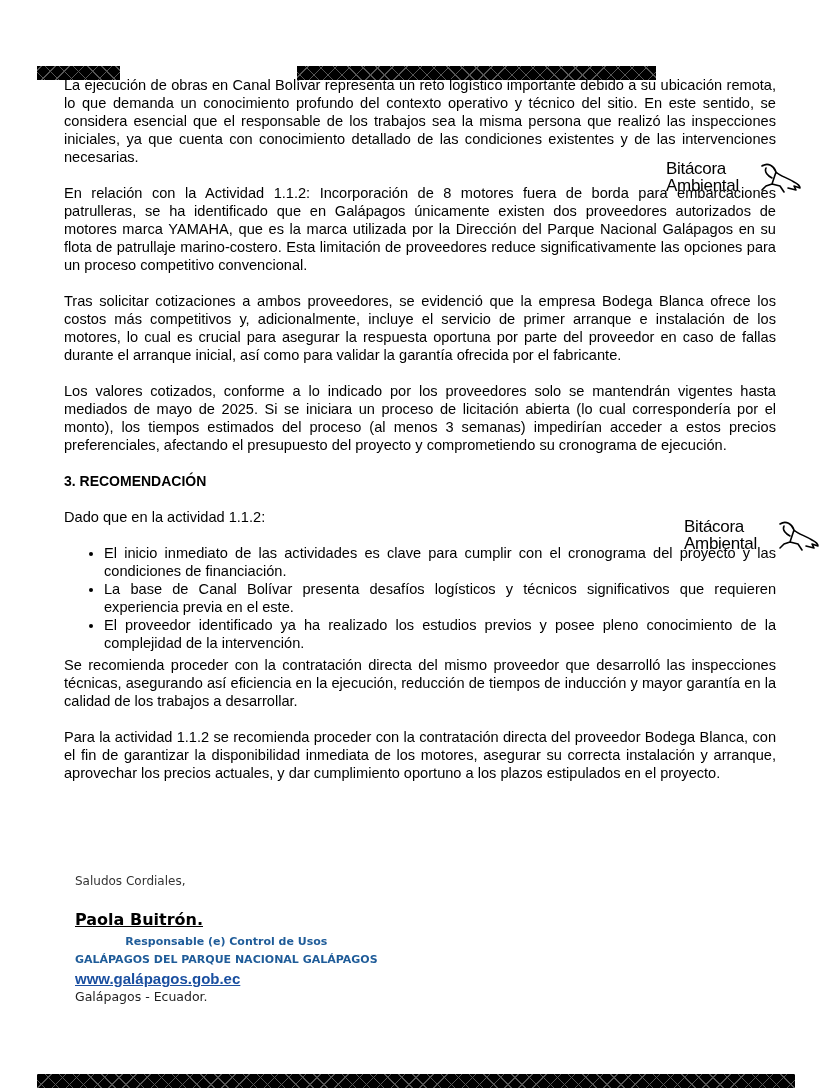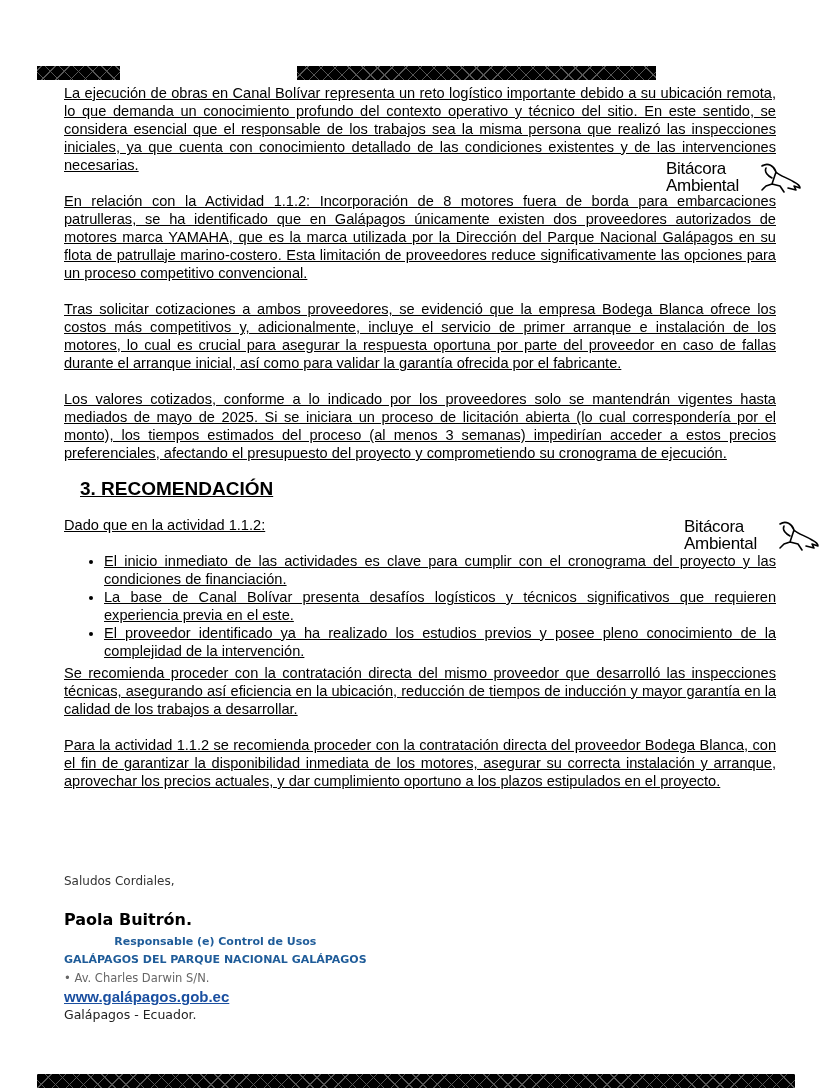--- a/index.html
+++ b/index.html
@@ -4,30 +4,30 @@
 <style>
   html, body { margin: 0; padding: 0; background: #ffffff; }
   body { width: 824px; height: 1088px; position: relative; overflow: hidden; font-family: "Liberation Sans", sans-serif; color: #000; }
   .redact {
     position: absolute; height: 14px;
     background-color: #000;
     background-image:
       repeating-linear-gradient(45deg, transparent 0 5px, #555 5px 6px, transparent 6px 10px),
       repeating-linear-gradient(-45deg, transparent 0 5px, #555 5px 6px, transparent 6px 10px);
   }
-  .content { position: absolute; left: 64px; top: 84px; width: 712px; font-size: 14.6px; line-height: 18px; text-decoration: underline; }
+  .content { position: absolute; left: 64px; top: 76px; width: 712px; font-size: 14.6px; line-height: 18px; }
   .content p { margin: 0 0 18px 0; text-align: justify; }
-  .heading { font-weight: bold; margin: 0 0 18px 16px; font-size: 19px; }
+  .heading { font-weight: bold; margin: 0 0 18px 0; font-size: 14px; }
   ul.bullets { margin: 0 0 4px 0; padding-left: 40px; }
   ul.bullets li { text-align: justify; list-style: disc; }
   .logo { position: absolute; display: flex; align-items: flex-end; gap: 19px; }
   .logo .txt { font-family: "Liberation Sans", sans-serif; font-size: 17px; line-height: 17px; letter-spacing: -0.3px; }
-  .sig { position: absolute; left: 64px; top: 874px; font-family: "DejaVu Sans", sans-serif; }
+  .sig { position: absolute; left: 75px; top: 874px; font-family: "DejaVu Sans", sans-serif; }
   .sig .greet { font-size: 12px; color: #333; margin-bottom: 22px; }
-  .sig .name { font-size: 16px; font-weight: bold; color: #000; margin-bottom: 4px; }
+  .sig .name { font-size: 16px; font-weight: bold; color: #000; margin-bottom: 4px; text-decoration: underline; }
   .sig .blue { font-size: 11px; font-weight: bold; color: #1f5c99; line-height: 18px; text-align: center; }
   .sig .gray { font-size: 11.5px; color: #666; line-height: 18px; }
   .sig .link { font-size: 15px; color: #1a4fa0; text-decoration: underline; line-height: 18px; font-family: "Liberation Sans", sans-serif; font-weight: bold; }
   .sig .city { font-size: 12.5px; color: #222; line-height: 18px; }
 </style>
 </head>
 <body>
 
 <div class="redact" style="left:37px; top:66px; width:83px;"></div>
 <div class="redact" style="left:297px; top:66px; width:359px;"></div>
@@ -38,21 +38,21 @@
   <p>En relación con la Actividad 1.1.2: Incorporación de 8 motores fuera de borda para embarcaciones patrulleras, se ha identificado que en Galápagos únicamente existen dos proveedores autorizados de motores marca YAMAHA, que es la marca utilizada por la Dirección del Parque Nacional Galápagos en su flota de patrullaje marino-costero. Esta limitación de proveedores reduce significativamente las opciones para un proceso competitivo convencional.</p>
   <p>Tras solicitar cotizaciones a ambos proveedores, se evidenció que la empresa Bodega Blanca ofrece los costos más competitivos y, adicionalmente, incluye el servicio de primer arranque e instalación de los motores, lo cual es crucial para asegurar la respuesta oportuna por parte del proveedor en caso de fallas durante el arranque inicial, así como para validar la garantía ofrecida por el fabricante.</p>
   <p>Los valores cotizados, conforme a lo indicado por los proveedores solo se mantendrán vigentes hasta mediados de mayo de 2025. Si se iniciara un proceso de licitación abierta (lo cual correspondería por el monto), los tiempos estimados del proceso (al menos 3 semanas) impedirían acceder a estos precios preferenciales, afectando el presupuesto del proyecto y comprometiendo su cronograma de ejecución.</p>
   <div class="heading">3. RECOMENDACIÓN</div>
   <p>Dado que en la actividad 1.1.2:</p>
   <ul class="bullets">
     <li>El inicio inmediato de las actividades es clave para cumplir con el cronograma del proyecto y las condiciones de financiación.</li>
     <li>La base de Canal Bolívar presenta desafíos logísticos y técnicos significativos que requieren experiencia previa en el este.</li>
     <li>El proveedor identificado ya ha realizado los estudios previos y posee pleno conocimiento de la complejidad de la intervención.</li>
   </ul>
-  <p>Se recomienda proceder con la contratación directa del mismo proveedor que desarrolló las inspecciones técnicas, asegurando así eficiencia en la ubicación, reducción de tiempos de inducción y mayor garantía en la calidad de los trabajos a desarrollar.</p>
+  <p>Se recomienda proceder con la contratación directa del mismo proveedor que desarrolló las inspecciones técnicas, asegurando así eficiencia en la ejecución, reducción de tiempos de inducción y mayor garantía en la calidad de los trabajos a desarrollar.</p>
   <p>Para la actividad 1.1.2 se recomienda proceder con la contratación directa del proveedor Bodega Blanca, con el fin de garantizar la disponibilidad inmediata de los motores, asegurar su correcta instalación y arranque, aprovechar los precios actuales, y dar cumplimiento oportuno a los plazos estipulados en el proyecto.</p>
 </div>
 
 <div class="logo" style="left:666px; top:160px;">
   <div class="txt">
     <div>Bitácora</div>
     <div>Ambiental</div>
   </div>
   <svg width="44" height="32" viewBox="0 0 44 32">
     <path d="M4 4 C10 0 16 4 18 10 C22 14 30 16 36 20 C40 22 42 24 42 26 L36 24 L38 28 L30 26 M18 10 L14 22 L8 24 L4 28 M14 22 L22 24 L26 30 M8 6 C6 10 10 14 14 16" fill="none" stroke="#000" stroke-width="1.6" stroke-linecap="round" stroke-linejoin="round"></path>
@@ -67,16 +67,15 @@
   <svg width="44" height="32" viewBox="0 0 44 32">
     <path d="M4 4 C10 0 16 4 18 10 C22 14 30 16 36 20 C40 22 42 24 42 26 L36 24 L38 28 L30 26 M18 10 L14 22 L8 24 L4 28 M14 22 L22 24 L26 30 M8 6 C6 10 10 14 14 16" fill="none" stroke="#000" stroke-width="1.6" stroke-linecap="round" stroke-linejoin="round"></path>
   </svg>
 </div>
 
 <div class="sig">
   <div class="greet">Saludos Cordiales,</div>
   <div class="name">Paola Buitrón.</div>
   <div class="blue">Responsable (e) Control de Usos</div>
   <div class="blue">GALÁPAGOS DEL PARQUE NACIONAL GALÁPAGOS</div>
-  <div class="gray">• Av. Charles Darwin S/N.</div>
   <div><a class="link">www.galápagos.gob.ec</a></div>
   <div class="city">Galápagos - Ecuador.</div>
 </div>
 
 </body></html>

